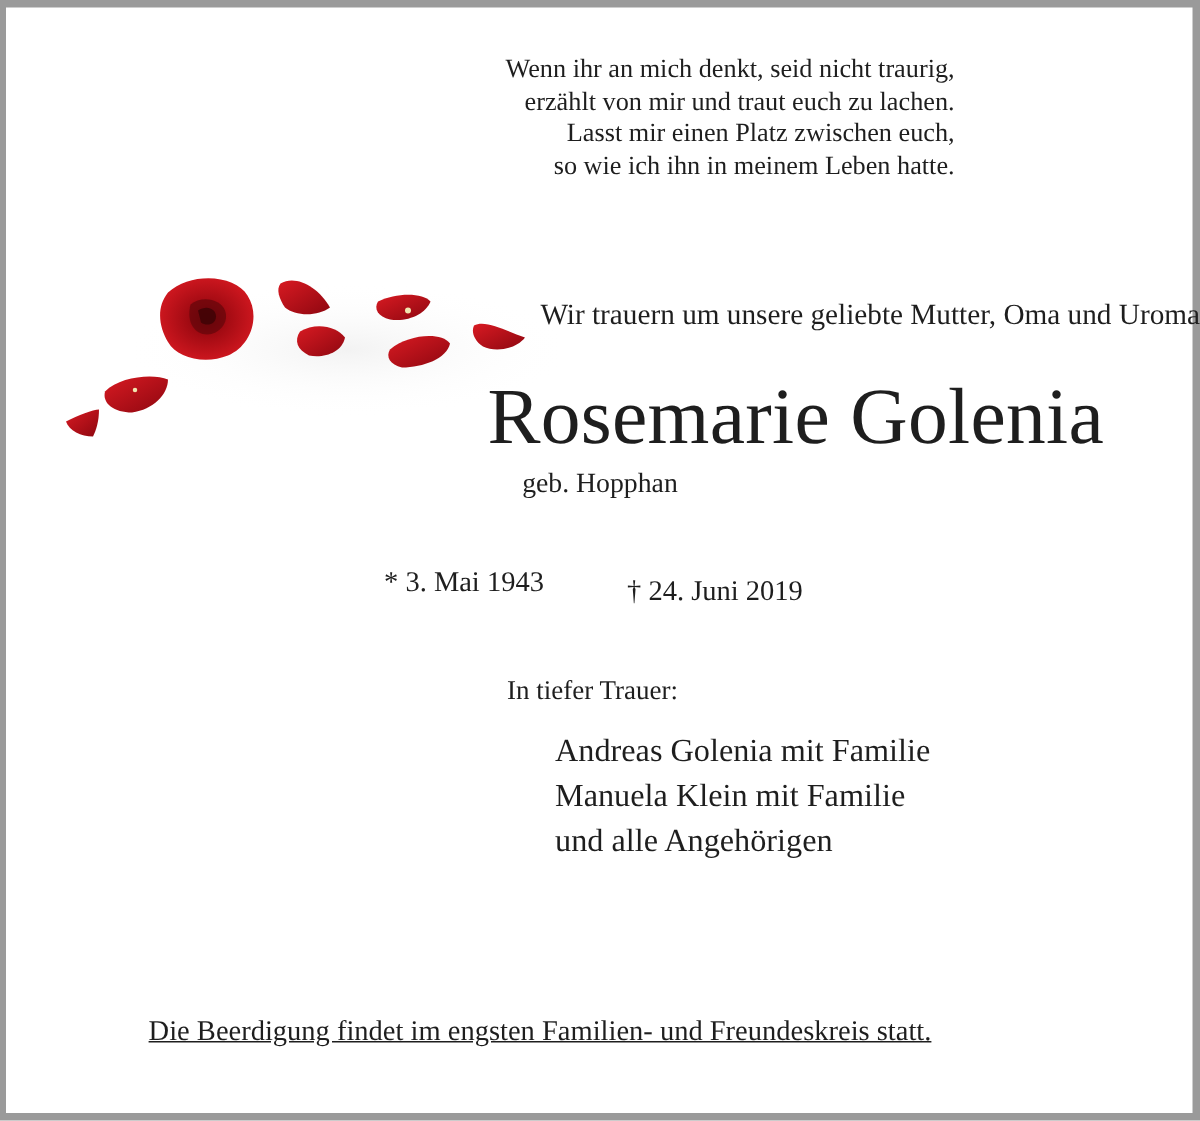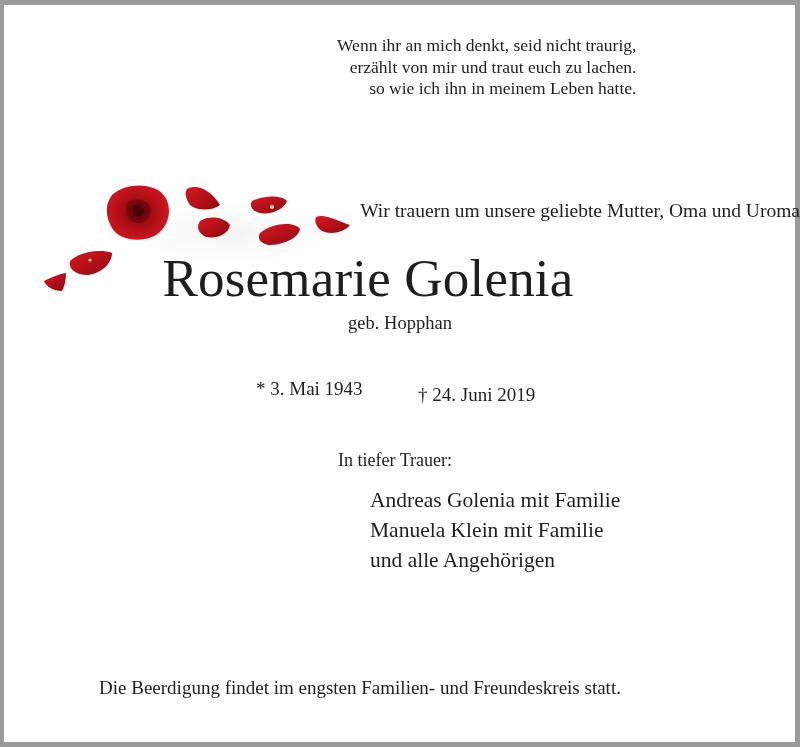--- a/index.html
+++ b/index.html
@@ -10,40 +10,41 @@
     color: #1e1e1e;
   }
   .page {
     position: absolute; left: 4px; top: 5px; width: 791px; height: 737px;
     background: #ffffff;
   }
   .abs { position: absolute; white-space: nowrap; }
   .poem { left: 333px; top: 30px; font-size: 17.5px; line-height: 21.5px; }
   .poem div { white-space: nowrap; text-align: right; }
   .intro { left: 0; width: 800px; top: 148px; text-align: right; font-size: 19.5px; left: -4px; margin-top: 47px; }
-  .name { top: 243px; left: -4px; width: 736px; text-align: center; font-size: 53px; letter-spacing: 0.2px; }
+  .name { top: 243px; left: -4px; width: 736px; text-align: right; font-size: 53px; letter-spacing: 0.2px; }
   .maiden { top: 308px; left: -4px; width: 800px; text-align: center; font-size: 18.5px; }
   .dates { top: 341px; left: 0; width: 800px; font-size: 19px; }
   .birth { left: 252px; margin-top: 32px; }
   .death { left: 414px; margin-top: 38px; }
   .mourning-label { left: 334px; top: 445px; font-size: 18px; }
   .mourners { left: 334px; top: 480px; font-size: 21.5px; line-height: 30px; margin-left: 32px; }
   .address { top: 620px; left: -4px; width: 800px; text-align: center; font-size: 19px; }
-  .funeral { top: 672px; left: -4px; width: 720px; text-align: center; font-size: 19px; }
+  .funeral { top: 672px; left: -4px; width: 720px; text-align: center; font-size: 19px; text-decoration: underline; }
   .roses { position: absolute; left: 28px; top: 168px; width: 340px; height: 130px; }
   .roses svg { display: block; }
 </style>
 </head>
 <body>
 
 <div class="page">
 
   <div class="abs poem">
     <div>Wenn ihr an mich denkt, seid nicht traurig,</div>
     <div>erzählt von mir und traut euch zu lachen.</div>
+    <div>Lasst mir einen Platz zwischen euch,</div>
     <div>so wie ich ihn in meinem Leben hatte.</div>
   </div>
 
   <div class="abs intro">Wir trauern um unsere geliebte Mutter, Oma und Uroma</div>
 
   <div class="roses">
     <svg width="340" height="130" viewBox="0 0 340 130">
       <defs>
         <radialGradient id="rg" cx="50%" cy="50%" r="55%">
           <stop offset="0%" stop-color="#5a0508"></stop>

